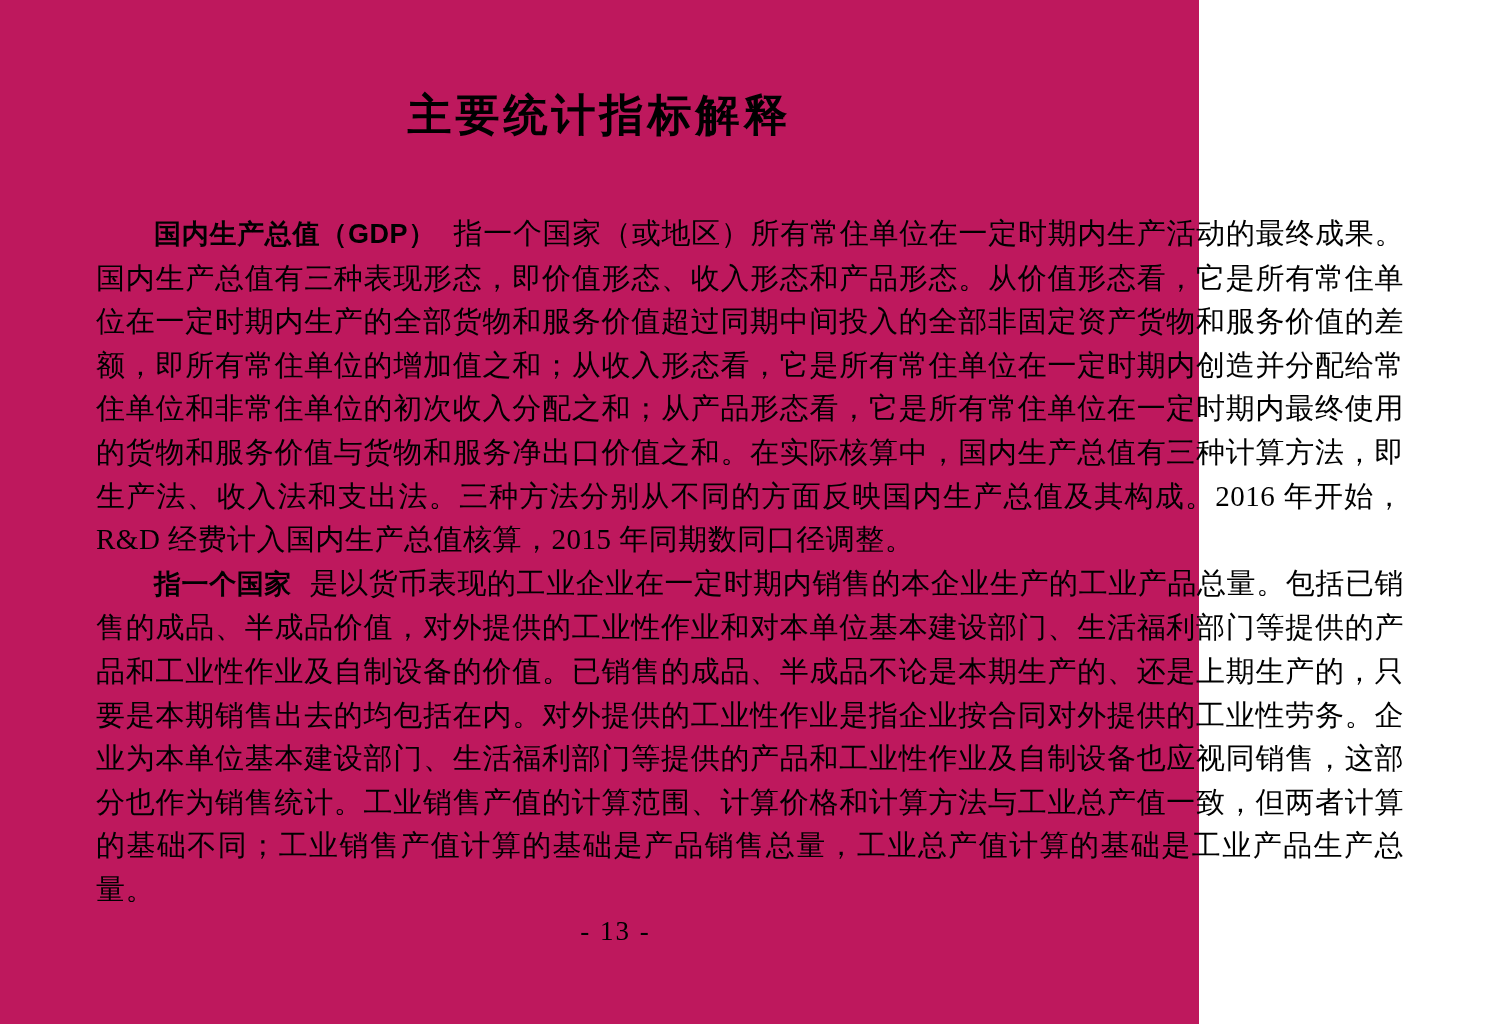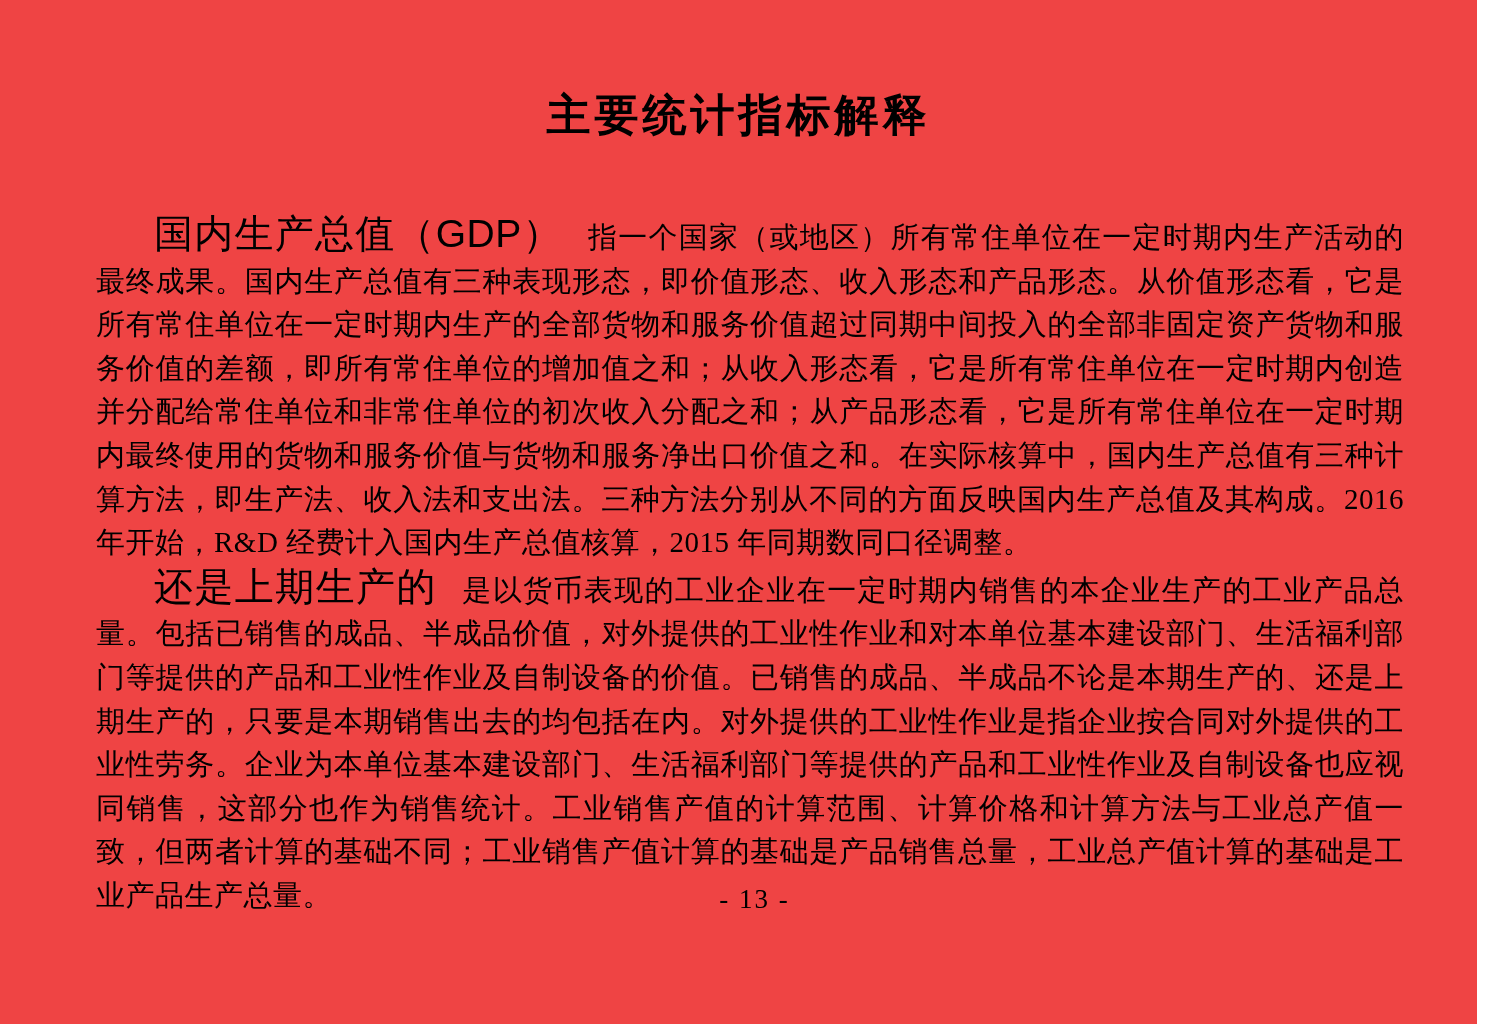--- a/index.html
+++ b/index.html
@@ -6,23 +6,23 @@
   html, body {
     width: 1497px;
     height: 1024px;
     background: #ffffff;
     font-family: "Liberation Serif", "DejaVu Serif", serif;
     color: #000000;
     overflow: hidden;
   }
   .page {
     position: relative;
-    width: 1477px;
+    width: 1199px;
     height: 1024px;
-    background: #ef4444;
+    background: #be185d;
   }
   .doc-title {
     position: absolute;
     top: 86px;
     left: 0;
     width: 100%;
     text-align: center;
     font-size: 44px;
     font-weight: 600;
     letter-spacing: 4px;
@@ -37,48 +37,48 @@
   }
   .para {
     font-size: 29px;
     line-height: 43.6px;
     text-align: justify;
     text-indent: 2em;
     letter-spacing: 0.5px;
     color: #000000;
   }
   .term {
-    font-weight: normal;
+    font-weight: bold;
     font-family: "Liberation Sans", "DejaVu Sans", sans-serif;
-    font-size: 39px;
+    font-size: 27px;
     margin-right: 0.65em;
   }
   .page-footer {
     position: absolute;
-    top: 884px;
+    top: 916px;
     left: 0;
     width: 100%;
     text-align: center;
     font-size: 27px;
     letter-spacing: 2px;
     color: #000000;
     padding-left: 32px;
   }
 </style>
 </head>
 <body>
 
 <div class="page">
 
   <h1 class="doc-title">主要统计指标解释</h1>
 
   <div class="content">
 
     <p class="para"><span class="term">国内生产总值（GDP）</span><span>指一个国家（或地区）所有常住单位在一定时期内生产活动的最终成果。国内生产总值有三种表现形态，即价值形态、收入形态和产品形态。从价值形态看，它是所有常住单位在一定时期内生产的全部货物和服务价值超过同期中间投入的全部非固定资产货物和服务价值的差额，即所有常住单位的增加值之和；从收入形态看，它是所有常住单位在一定时期内创造并分配给常住单位和非常住单位的初次收入分配之和；从产品形态看，它是所有常住单位在一定时期内最终使用的货物和服务价值与货物和服务净出口价值之和。在实际核算中，国内生产总值有三种计算方法，即生产法、收入法和支出法。三种方法分别从不同的方面反映国内生产总值及其构成。2016 年开始，R&amp;D 经费计入国内生产总值核算，2015 年同期数同口径调整。</span></p>
 
-    <p class="para"><span class="term">还是上期生产的</span><span>是以货币表现的工业企业在一定时期内销售的本企业生产的工业产品总量。包括已销售的成品、半成品价值，对外提供的工业性作业和对本单位基本建设部门、生活福利部门等提供的产品和工业性作业及自制设备的价值。已销售的成品、半成品不论是本期生产的、还是上期生产的，只要是本期销售出去的均包括在内。对外提供的工业性作业是指企业按合同对外提供的工业性劳务。企业为本单位基本建设部门、生活福利部门等提供的产品和工业性作业及自制设备也应视同销售，这部分也作为销售统计。工业销售产值的计算范围、计算价格和计算方法与工业总产值一致，但两者计算的基础不同；工业销售产值计算的基础是产品销售总量，工业总产值计算的基础是工业产品生产总量。</span></p>
+    <p class="para"><span class="term">指一个国家</span><span>是以货币表现的工业企业在一定时期内销售的本企业生产的工业产品总量。包括已销售的成品、半成品价值，对外提供的工业性作业和对本单位基本建设部门、生活福利部门等提供的产品和工业性作业及自制设备的价值。已销售的成品、半成品不论是本期生产的、还是上期生产的，只要是本期销售出去的均包括在内。对外提供的工业性作业是指企业按合同对外提供的工业性劳务。企业为本单位基本建设部门、生活福利部门等提供的产品和工业性作业及自制设备也应视同销售，这部分也作为销售统计。工业销售产值的计算范围、计算价格和计算方法与工业总产值一致，但两者计算的基础不同；工业销售产值计算的基础是产品销售总量，工业总产值计算的基础是工业产品生产总量。</span></p>
 
 
   </div>
 
   <div class="page-footer">- 13 -</div>
 
 </div>
 
 </body></html>

